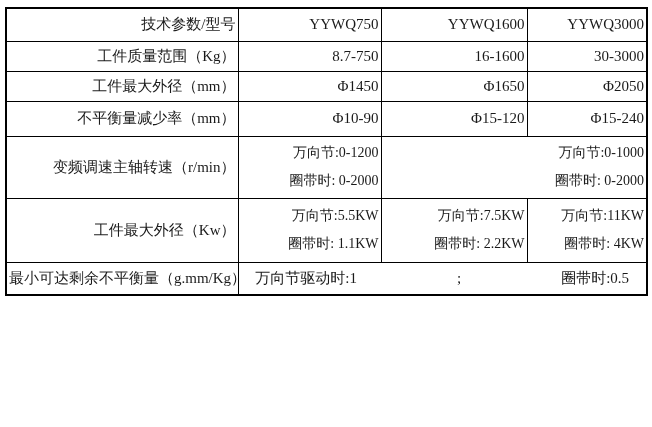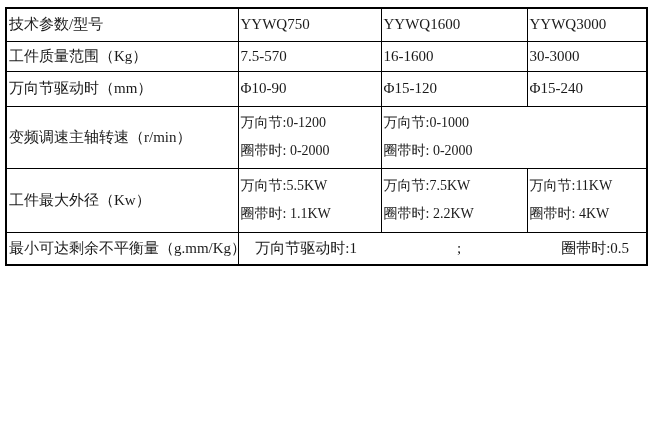--- a/index.html
+++ b/index.html
@@ -23,21 +23,21 @@
     border: 2px solid #000000;
   }
   .spec-table col.c0 { width: 232px; }
   .spec-table col.c1 { width: 143px; }
   .spec-table col.c2 { width: 146px; }
   .spec-table col.c3 { width: 120px; }
   .spec-table th, .spec-table td {
     border: 1px solid #000000;
     font-weight: normal;
     font-size: 15px;
-    text-align: left;
+    text-align: right;
     vertical-align: middle;
     padding: 0 2px;
     overflow: hidden;
     white-space: nowrap;
   }
   tr.r-header   { height: 33px; }
   tr.r-std      { height: 30px; margin-top: 16px; }
   tr.r-coupling { height: 31px; }
   tr.r-journal  { height: 35px; }
   tr.r-spindle  { height: 62px; }
@@ -75,29 +75,35 @@
     <tbody>
       <tr class="r-header">
         <th class="label-cell">技术参数/型号</th>
         <th>YYWQ750</th>
         <th>YYWQ1600</th>
         <th>YYWQ3000</th>
       </tr>
 
       <tr class="r-std">
         <td class="label-cell">工件质量范围（Kg）</td>
-        <td>7.5-570</td>
+        <td>8.7-750</td>
         <td>16-1600</td>
         <td>30-3000</td>
       </tr>
 
+      <tr class="r-std">
+        <td class="label-cell">工件最大外径（mm）</td>
+        <td>Φ1450</td>
+        <td>Φ1650</td>
+        <td>Φ2050</td>
+      </tr>
 
 
       <tr class="r-journal">
-        <td class="label-cell">万向节驱动时（mm）</td>
+        <td class="label-cell">不平衡量减少率（mm）</td>
         <td>Φ10-90</td>
         <td>Φ15-120</td>
         <td>Φ15-240</td>
       </tr>
 
       <tr class="r-spindle">
         <td class="label-cell">变频调速主轴转速（r/min）</td>
         <td>
           <div class="stack">
             <span>万向节:0-1200</span>

